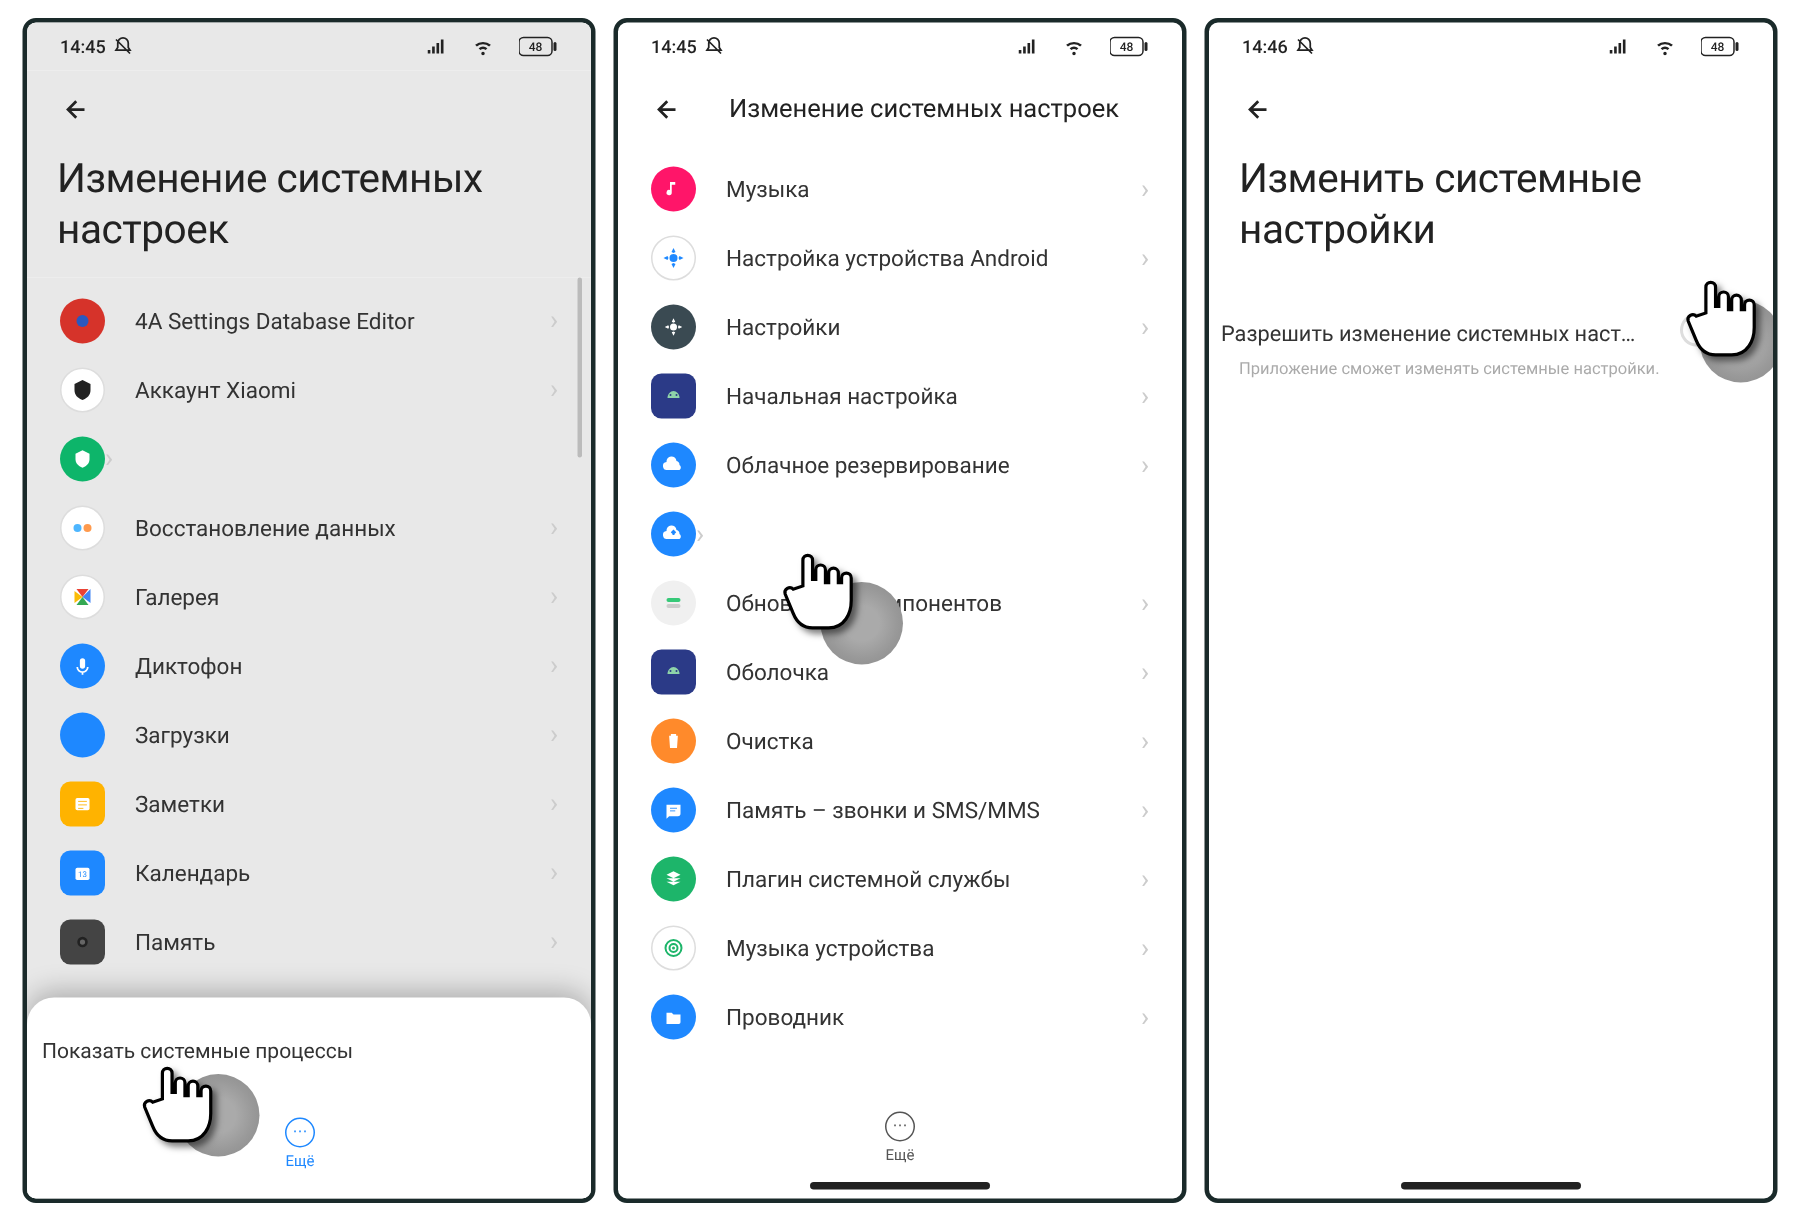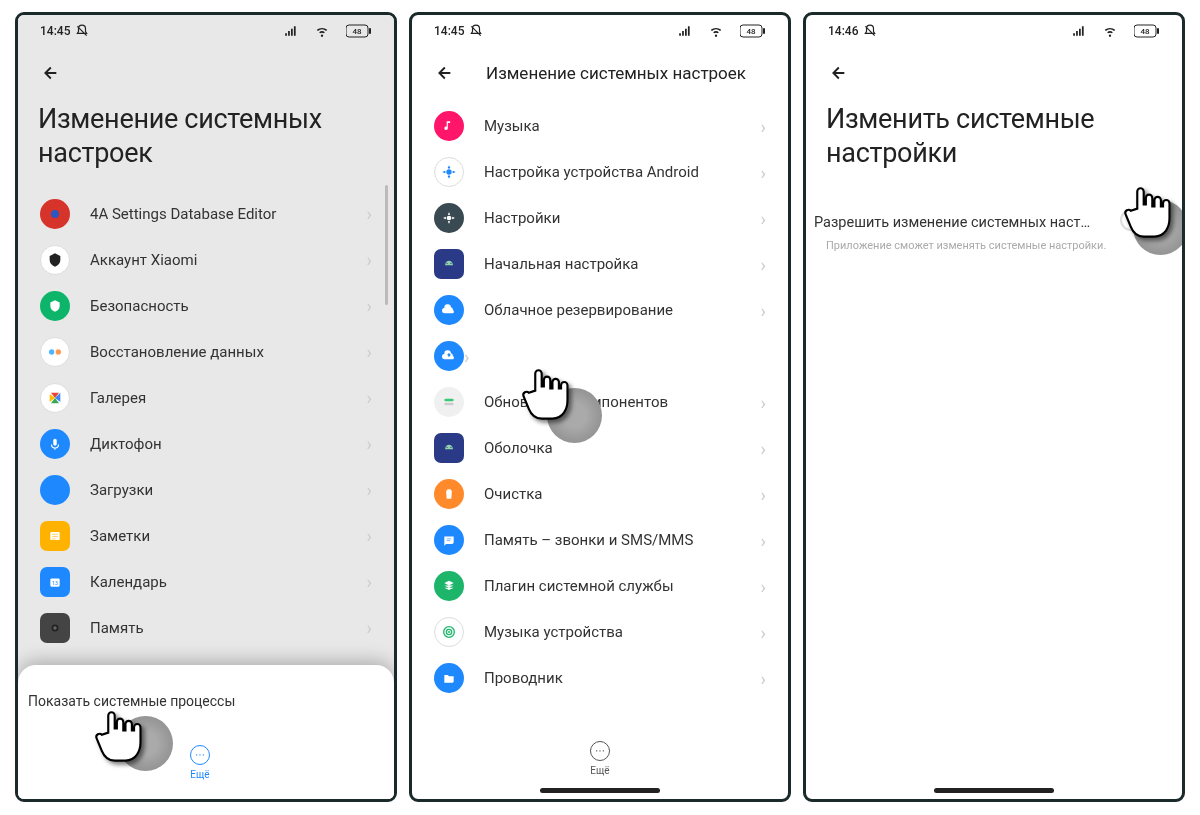--- a/index.html
+++ b/index.html
@@ -276,21 +276,20 @@
         </div>
         <span class="row-label">Аккаунт Xiaomi</span>
         <span class="chevron">›</span>
       </div>
     <div class="row">
         <div class="row-icon" style="background:#0db56a">
           <svg class="icon-inner-svg" width="14" height="14" viewBox="0 0 24 24">
             <path fill="#fff" d="M12 2l8 4v6c0 5-3 8-8 10-5-2-8-5-8-10V6z"></path>
           </svg>
         </div>
-        <span class="row-label">Безопасность</span>
         <span class="chevron">›</span>
       </div>
     <div class="row">
         <div class="row-icon" style="background:#fff;border:1px solid #ddd">
           <svg class="icon-inner-svg" width="16" height="16" viewBox="0 0 24 24">
             <circle cx="7" cy="12" r="4" fill="#4db6ff"></circle>
             <circle cx="17" cy="12" r="4" fill="#ff9a4d"></circle>
           </svg>
         </div>
         <span class="row-label">Восстановление данных</span>

